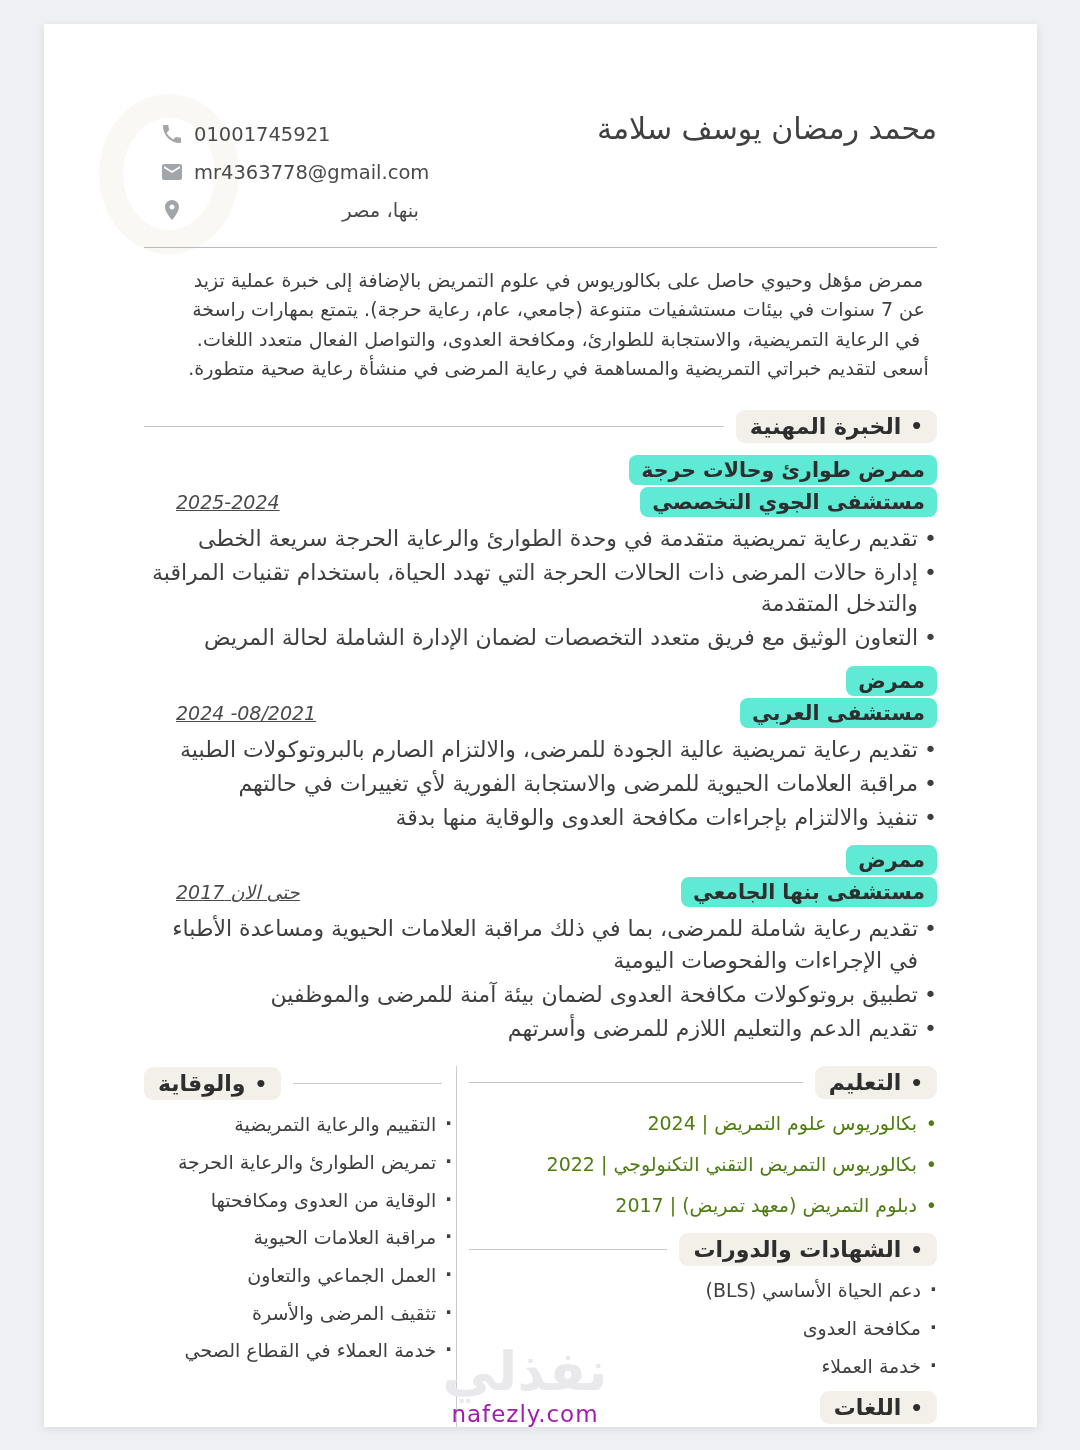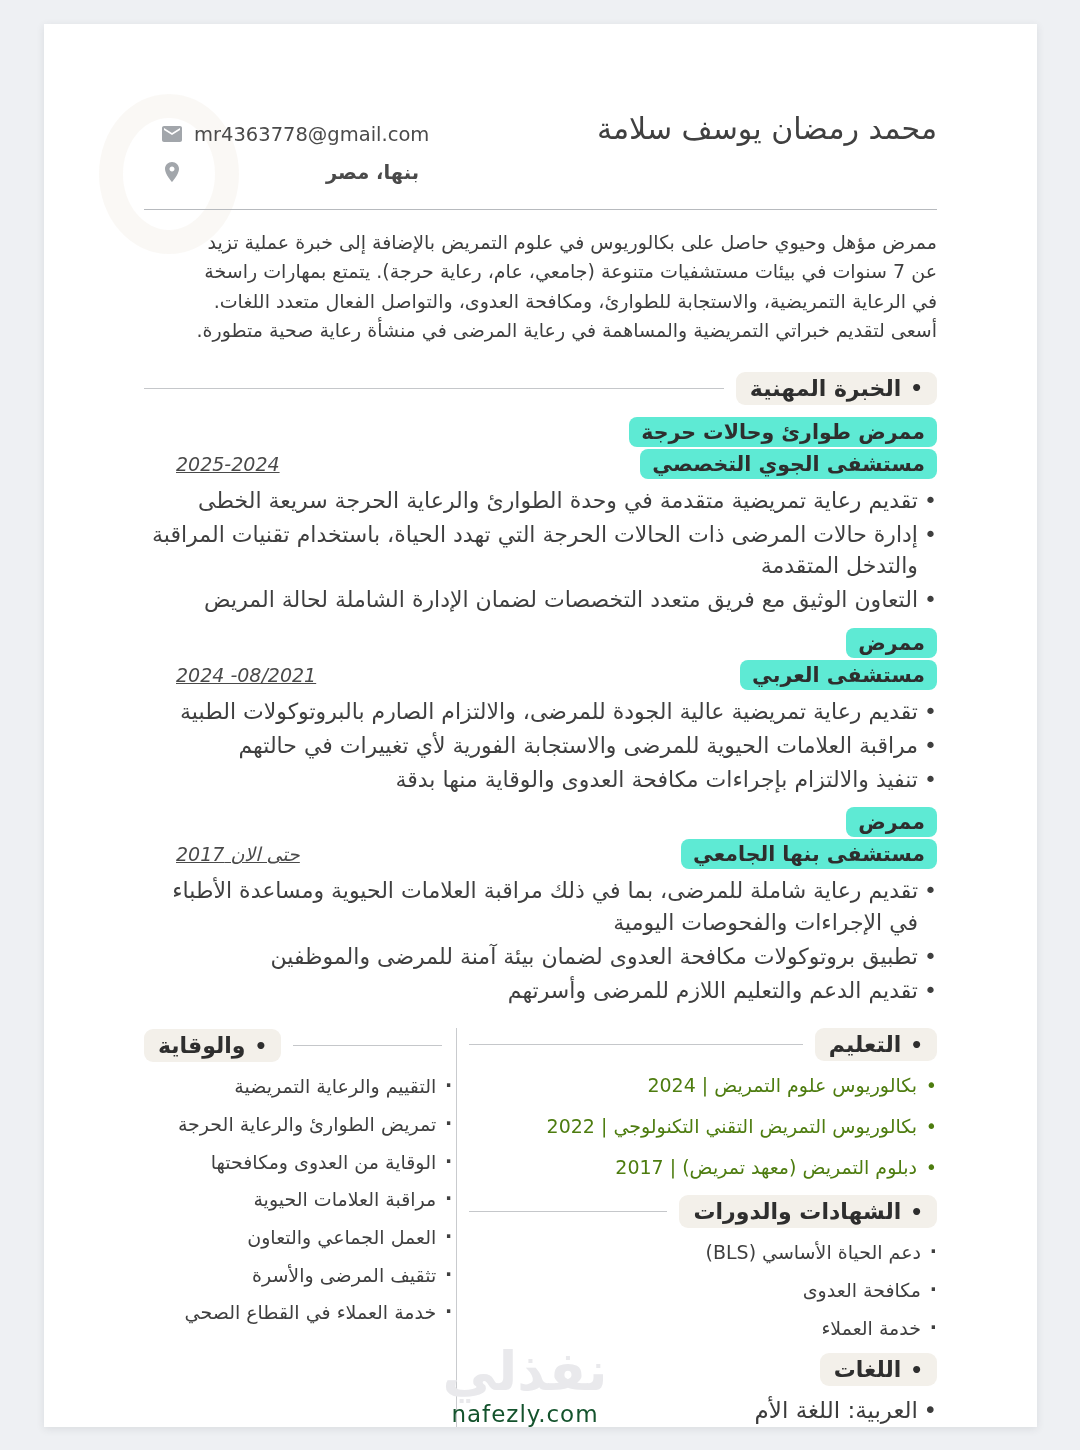--- a/index.html
+++ b/index.html
@@ -29,25 +29,25 @@
     padding:84px 100px 0 100px;
   }
   
   .head-row { display:flex; justify-content:space-between; align-items:flex-start; }
   .name { font-size:30px; font-weight:400; color:#404040; line-height:1.4; }
   .contact { margin-top:12px; direction:ltr; padding-left:16px; }
   .c-row { display:flex; align-items:center; gap:10px; margin-bottom:10px; height:28px; }
   .c-ic { width:24px; height:24px; flex:0 0 24px; }
   .c-ic svg { width:100%; height:100%; fill:#a2a6ab; }
   .c-txt { font-size:19.5px; color:#4a4a4a; }
-  .c-loc { width:225px; text-align:right; direction:rtl;font-weight:bold; }
+  .c-loc { width:225px; text-align:right; direction:rtl; }
   .top-rule { border:none; border-top:1px solid #b7babe; margin-top:13px; }
   
   .summary {
-    margin-top:18px; 
+    margin-top:18px; text-align:center;
     font-size:19px; line-height:1.55; color:#3f3f3f;margin-left:36px;
   }
   
   .sec-head { display:flex; align-items:center; }
   .sec-head.exp { margin-top:26px; }
   .hl-box {
     background:#f3f0ea; border-radius:9px;
     padding:4px 14px; font-weight:700; font-size:22px; color:#2e2e2e;
     display:inline-flex; align-items:center; white-space:nowrap;
   }
@@ -98,34 +98,42 @@
   }
   .lang-list li::before { content:"•"; position:absolute; right:0; top:0; }
   .sec-head.sub { margin-top:10px; }
   .skill-block { padding-top:1px; }
   
   .watermark {
     position:absolute; left:425px; top:1342px; width:200px;
     text-align:center; z-index:5; pointer-events:none;
   }
   .wm-brand { font-size:54px; font-weight:700; color:#e9e9ec; line-height:1.1; }
-  .wm-domain { font-size:23px; color:#14532d; margin-top:0px; letter-spacing:1px; }
+  .wm-domain { font-size:23px; color:#a21caf; margin-top:0px; letter-spacing:1px; }
 </style>
 </head>
 <body>
 
 <div class="card">
   <div class="corner-ghost"></div>
 
   <div class="content">
 
     <div class="head-row">
       <h1 class="name">محمد رمضان يوسف سلامة</h1>
 
       <div class="contact">
+        <div class="c-row">
+          <span class="c-ic">
+            <svg viewBox="0 0 24 24">
+                <path d="M6.62 10.79c1.44 2.83 3.76 5.14 6.59 6.59l2.2-2.2c.27-.27.67-.36 1.02-.24 1.12.37 2.33.57 3.57.57.55 0 1 .45 1 1V20c0 .55-.45 1-1 1-9.39 0-17-7.61-17-17 0-.55.45-1 1-1h3.5c.55 0 1 .45 1 1 0 1.25.2 2.45.57 3.57.11.35.03.74-.25 1.02l-2.2 2.2z"></path>
+              </svg>
+          </span>
+          <span class="c-txt">01001745921</span>
+        </div>
         <div class="c-row">
           <span class="c-ic">
             <svg viewBox="0 0 24 24">
                 <path d="M20 4H4c-1.1 0-2 .9-2 2v12c0 1.1.9 2 2 2h16c1.1 0 2-.9 2-2V6c0-1.1-.9-2-2-2zm0 4l-8 5-8-5V6l8 5 8-5v2z"></path>
               </svg>
           </span>
           <span class="c-txt">mr4363778@gmail.com</span>
         </div>
         <div class="c-row">
           <span class="c-ic">

